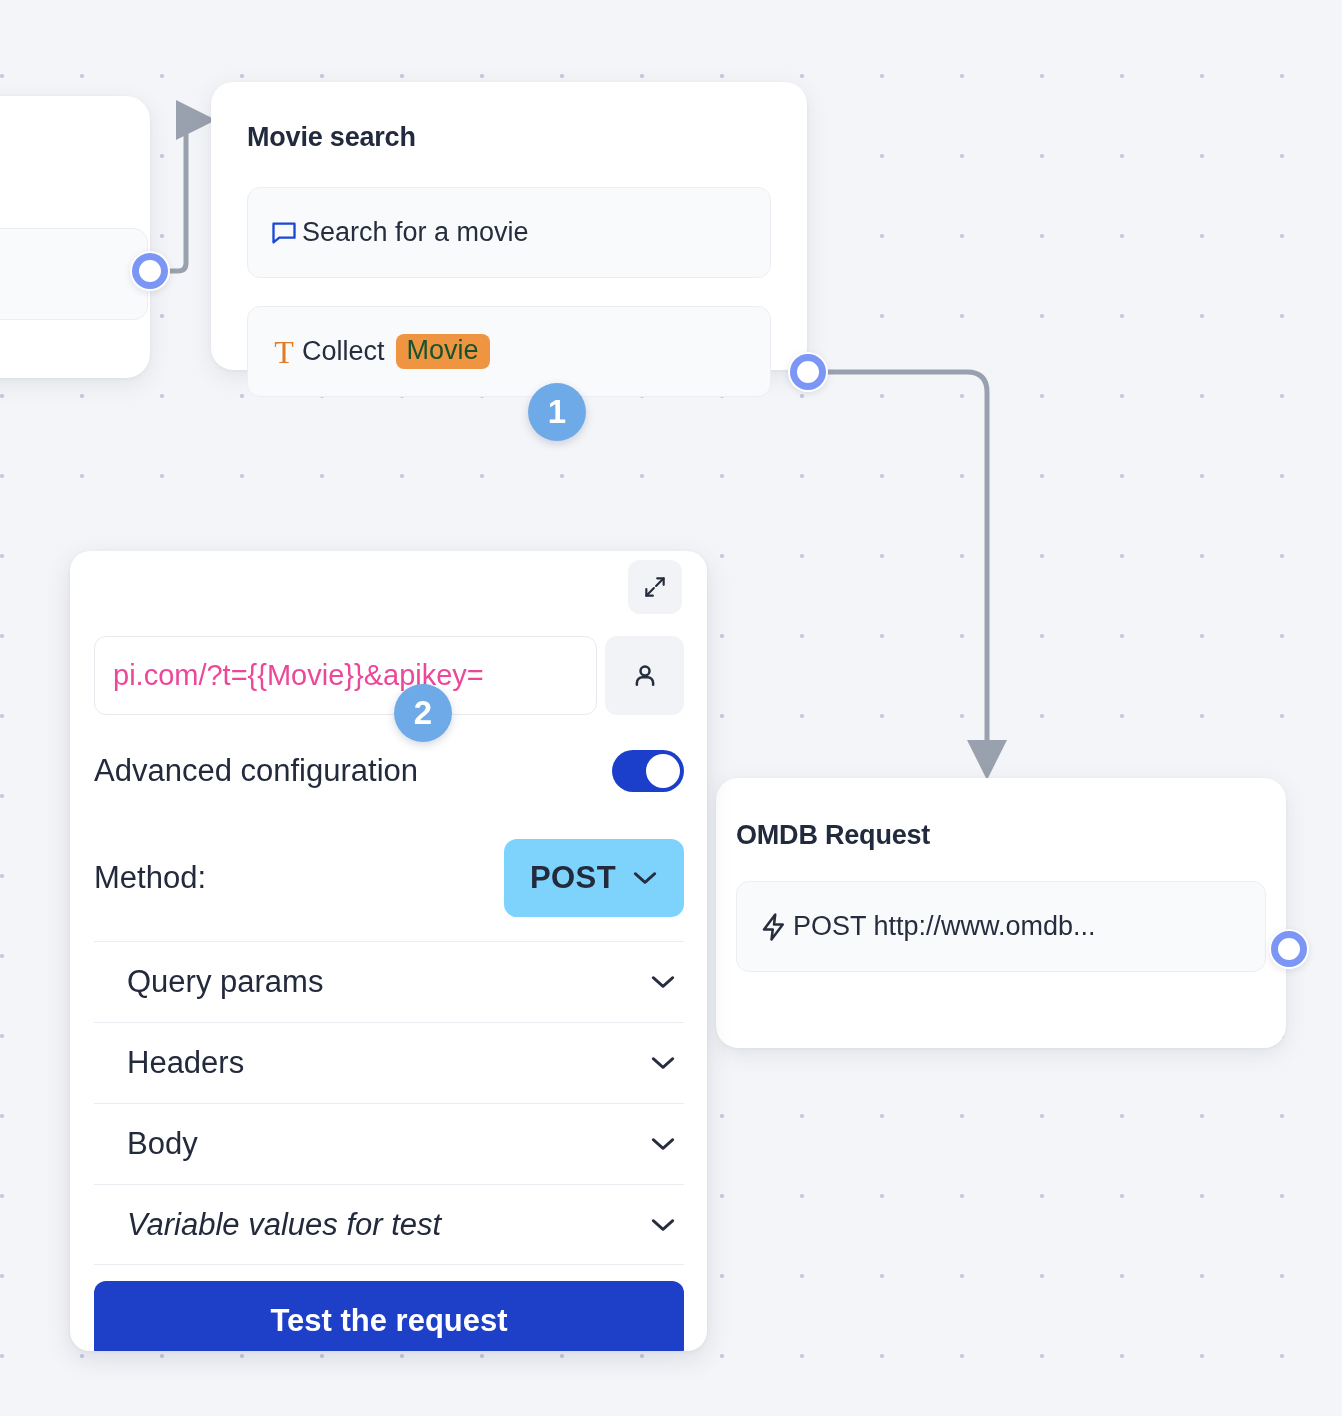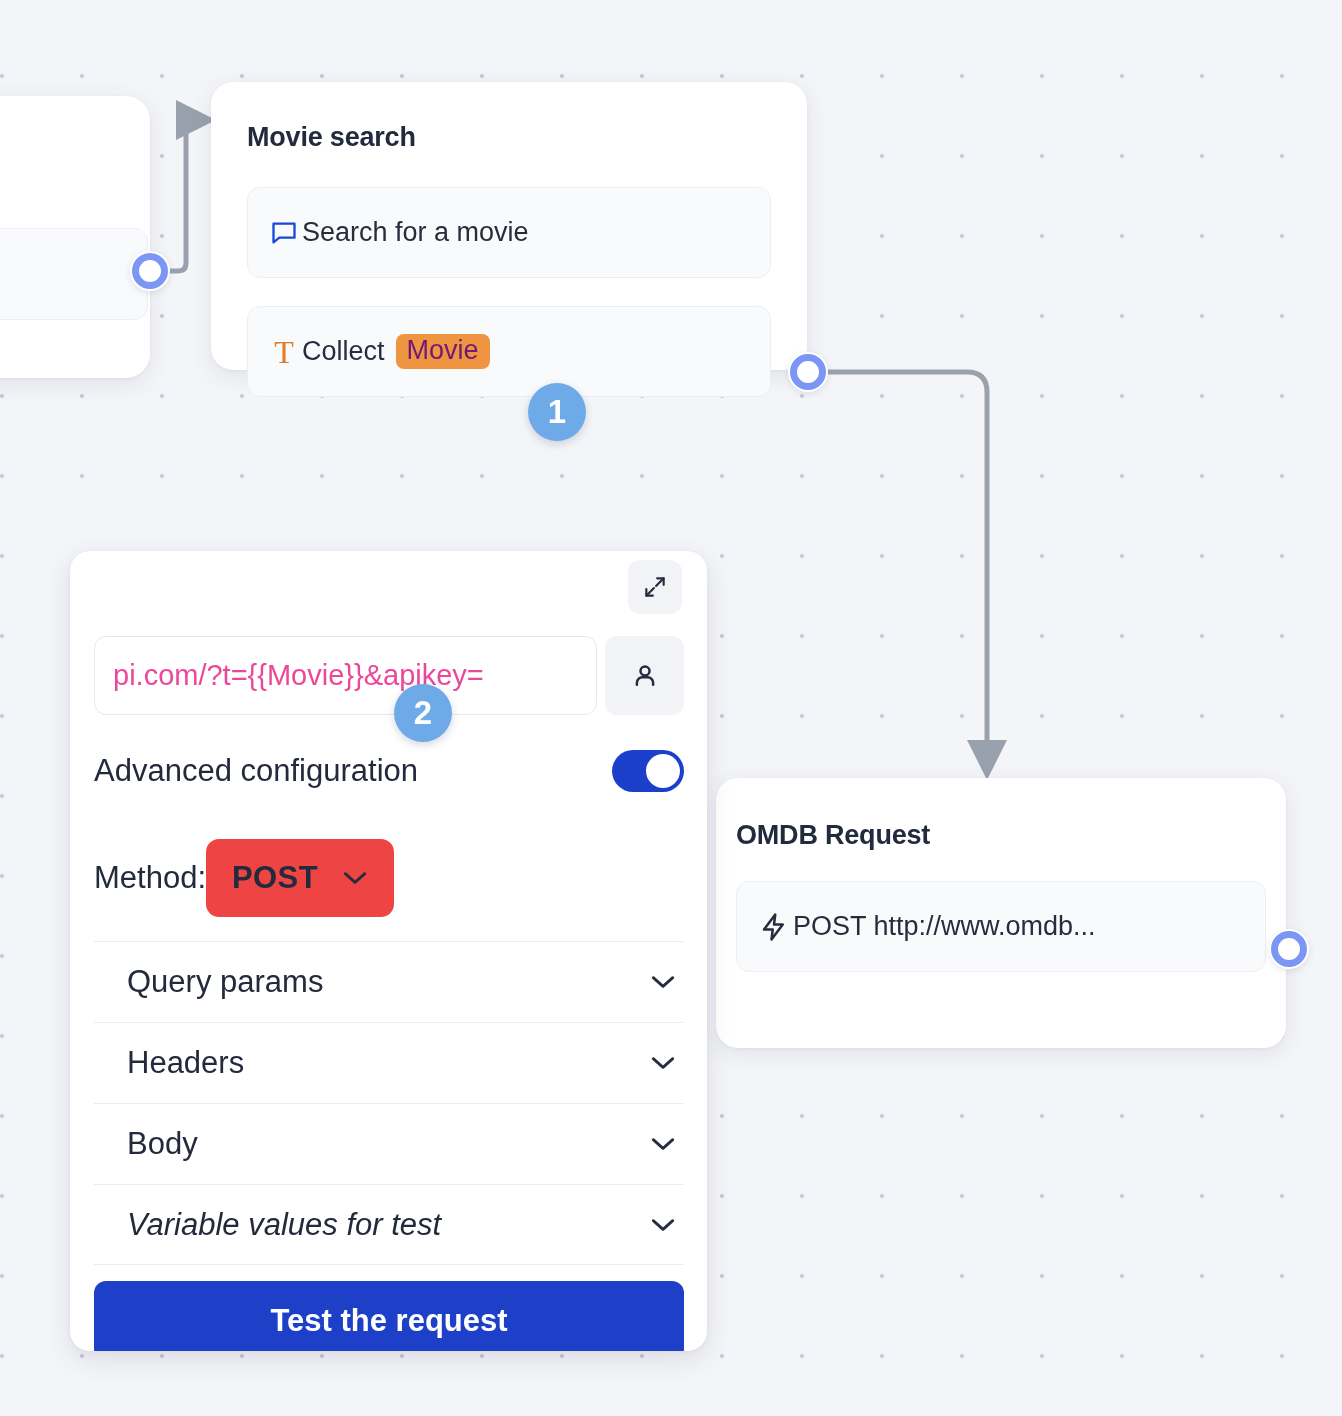--- a/index.html
+++ b/index.html
@@ -80,21 +80,21 @@
     top: 82px;
     width: 596px;
     height: 288px;
     padding: 40px 36px;
   }
   #node-movie-search .node-title { margin-bottom: 34px; }
   #node-movie-search .node-row + .node-row { margin-top: 28px; }
 
   .chip-orange {
     background: #ef9440;
-    color: #701a75;
+    color: #14532d;
     border-radius: 8px;
     padding: 3px 11px 5px;
     font-size: 27px;
     line-height: 1;
     display: inline-block;
   }
 
   .icon-chat { width: 28px; height: 28px; flex: 0 0 auto; }
   .icon-t {
     font-family: "Liberation Serif", serif;
@@ -259,31 +259,32 @@
   }
 
   #method-row {
     position: absolute;
     left: 24px;
     top: 288px;
     width: 590px;
     height: 78px;
     display: flex;
     align-items: center;
+    justify-content: space-between;
   }
   #method-label { font-size: 31px; color: #232a3c; }
   #method-select {
-    background: #ef4444;
+    background: #7dd3fc;
     border: none;
     border-radius: 13px;
     height: 78px;
     padding: 0 26px;
     display: flex;
     align-items: center;
-    gap: 24px;
+    gap: 16px;
     cursor: pointer;
   }
   #method-value {
     font-size: 31px;
     font-weight: bold;
     color: #232a3c;
     letter-spacing: 0.4px;
   }
 
   #accordion {

